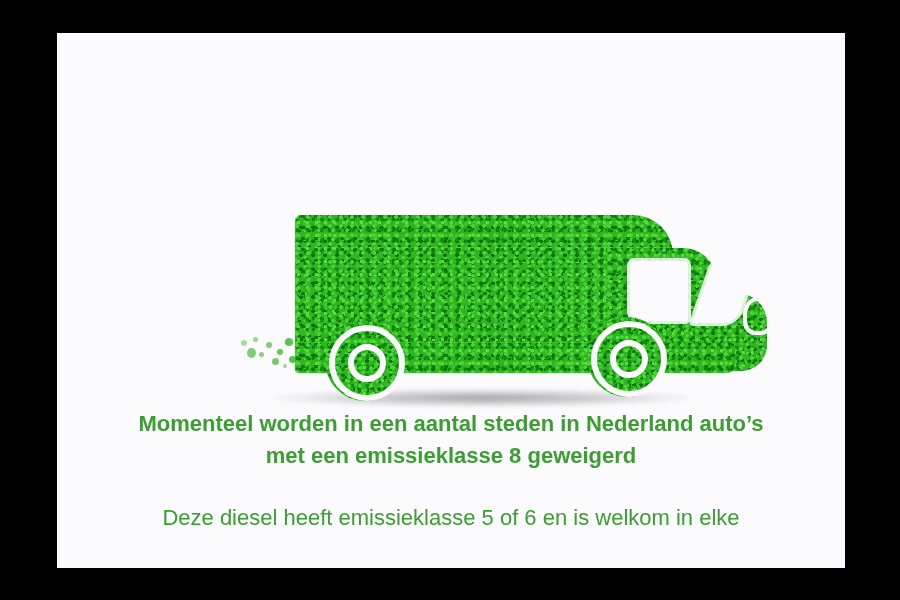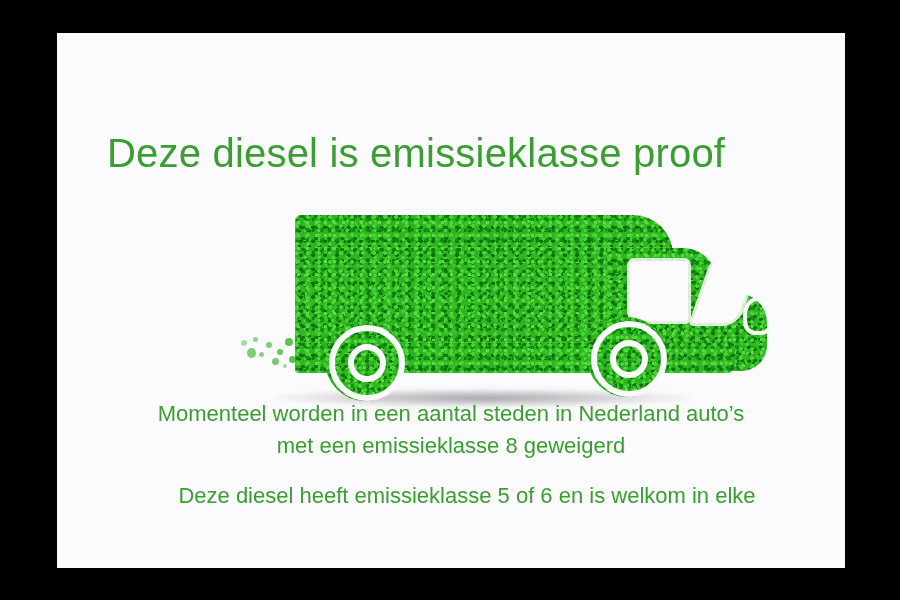--- a/index.html
+++ b/index.html
@@ -21,22 +21,22 @@
     position:absolute;left:50px;top:96px;width:700px;
     font-size:40px;line-height:48px;font-weight:400;
     color:#3a9e31;letter-spacing:.2px;white-space:nowrap;
   }
 
   
   .copy{
     position:absolute;left:0;width:788px;text-align:center;
     font-size:22px;line-height:32px;font-weight:400;color:#3a9e31;
   }
-  .copy-1{top:365px;}
-  .copy-2{top:447px;margin-left:16px;}
+  .copy-1{top:375px;font-weight:bold;}
+  .copy-2{top:469px;}
   .copy .ln{display:block;}
 
   
   .van-wrap{position:absolute;left:130px;top:160px;width:600px;height:230px;}
 
   
   .shadow{
     position:absolute;left:85px;top:196px;width:420px;height:18px;
     border-radius:50%;
     background:radial-gradient(ellipse at 50% 50%,
@@ -135,21 +135,20 @@
     background:#2fb21f;
   }
 </style>
 </head>
 <body>
 
 <div id="stage">
 
   <div class="panel">
 
-    <div class="headline">Deze diesel is emissieklasse proof</div>
 
     <div class="van-wrap">
 
       <div class="shadow"></div>
 
       <div class="exhaust">
         <i style="left:76px;top:10px;width:12px;height:13px;opacity:.95;"></i>
         <i style="left:66px;top:22px;width:10px;height:10px;opacity:.92;"></i>
         <i style="left:70px;top:2px;width:8px;height:8px;opacity:.85;"></i>
         <i style="left:58px;top:14px;width:9px;height:9px;opacity:.88;"></i>

